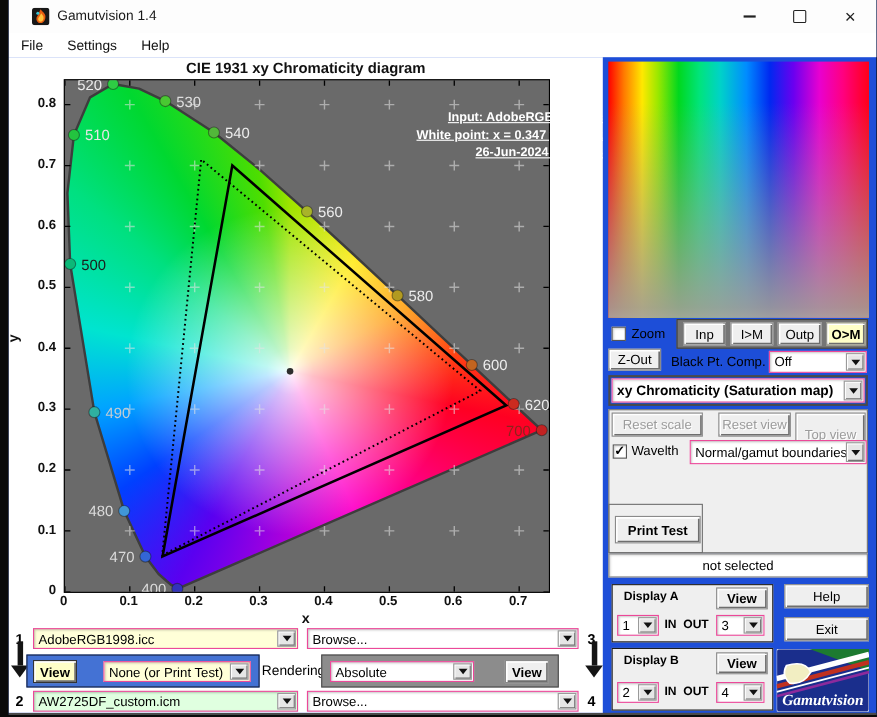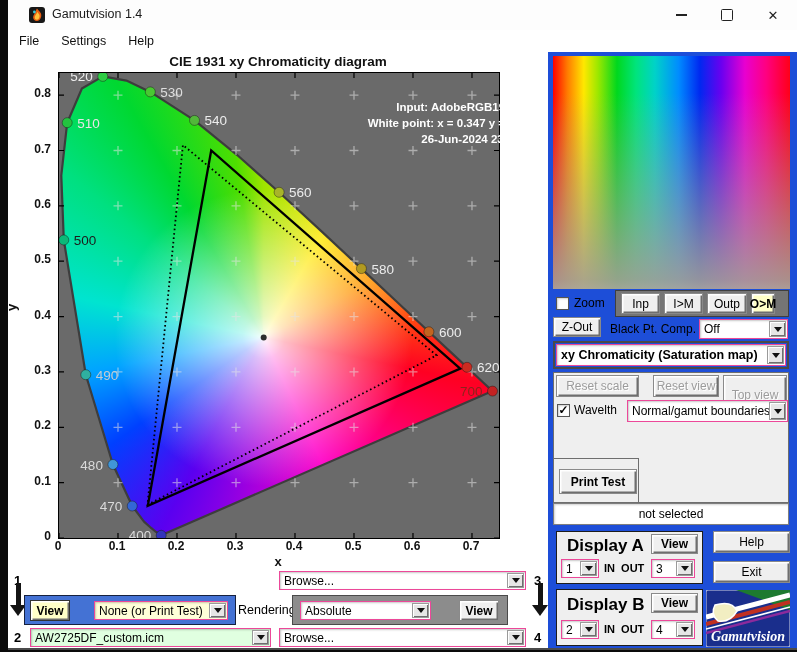--- a/index.html
+++ b/index.html
@@ -22,21 +22,21 @@
   #chart-title{position:absolute;left:50px;top:2px;width:440px;text-align:center;font-size:13.5px;font-weight:bold;color:#111;}
   #plot{position:absolute;left:50px;top:20px;width:440px;height:465px;background:#6a6a6a;border:1px solid #000;}
   #horseshoe{position:absolute;left:0;top:0;width:440px;height:465px;
      background:
        radial-gradient(circle at 46.5% 56.9%, rgba(255,255,255,0.96) 0%, rgba(255,255,255,0.75) 6%, rgba(255,255,255,0) 42%),
        conic-gradient(from 0deg at 46.5% 56.9%,
          #9fe400 0deg,#ffe800 30deg,#ff9500 62deg,#ff0022 102deg,#ff00c8 155deg,
          #5a00f0 208deg,#0040ff 235deg,#00a4ff 259deg,#00e4d0 282deg,#00e080 310deg,
          #00d830 330deg,#4ede00 351deg,#9fe400 360deg);}
   #plot-svg{position:absolute;left:0;top:0;}
-  #annotations{position:absolute;left:172px;top:26px;width:306px;text-align:right;color:#fff;font-weight:bold;font-size:11.5px;line-height:16px;}
+  #annotations{position:absolute;left:183px;top:26px;width:306px;text-align:right;color:#fff;font-weight:bold;font-size:11.5px;line-height:16px;text-decoration:underline;}
   #x-ticks{position:absolute;left:50px;top:487px;width:440px;height:16px;}
   .tick-x{position:absolute;width:30px;text-align:center;font-weight:bold;font-size:12px;color:#111;}
   #y-ticks{position:absolute;left:12px;top:20px;width:34px;height:465px;}
   .tick-y{position:absolute;right:3px;width:34px;text-align:right;font-weight:bold;font-size:12px;color:#111;}
   #xlabel{position:absolute;left:50px;top:502px;width:440px;text-align:center;font-weight:bold;font-size:13px;color:#111;}
   #ylabel{position:absolute;left:0px;top:248px;font-weight:bold;font-size:13px;color:#111;transform:rotate(-90deg);}
   
   .btn{position:absolute;background:#efefef;border:1px solid #8a8a8a;
        box-shadow:inset 1.5px 1.5px 0 #ffffff, inset -1.5px -1.5px 0 #6e6e6e;
        display:flex;align-items:center;justify-content:center;font-size:12px;color:#000;box-sizing:border-box;}
@@ -60,21 +60,21 @@
   .darrow{position:absolute;width:16px;}
   .darrow .stem{margin:0 auto;width:5px;height:22px;background:#141414;}
   .darrow .head{margin:0 auto;width:0;height:0;border-left:8px solid transparent;border-right:8px solid transparent;border-top:11px solid #141414;}
   #sat-map{position:absolute;left:553px;top:56px;width:237px;height:233px;
      background:
        linear-gradient(to bottom, rgba(160,156,148,0) 16%, rgba(162,158,150,0.9) 96%, rgba(168,164,156,0.95) 100%),
        linear-gradient(to right,#ff0000 0%,#ff7a00 6%,#ffe800 13%,#9be800 19%,#00d81e 27%,#00e47c 35%,#00d2c8 43%,#008cff 53%,#0028f0 62%,#6a00f0 71%,#e800d0 81%,#ff0080 90%,#ff0018 100%);}
   #io-frame{position:absolute;left:615px;top:290px;width:174px;height:27px;background:#757575;border:1px solid #3f3f3f;box-sizing:border-box;}
   #status-bar{position:absolute;left:553px;top:503px;width:236px;height:22px;background:#fff;border:1px solid #7e7e7e;
       box-shadow:inset 1px 1px 2px rgba(0,0,0,0.18);display:flex;align-items:center;justify-content:center;font-size:12px;box-sizing:border-box;}
-  .grouptitle{position:absolute;font-size:17px;font-weight:bold;color:#000;}
+  .grouptitle{position:absolute;font-size:11px;font-weight:bold;color:#000;}
 </style>
 </head>
 <body>
 
 <div id="stage">
 <div id="win">
 
   <div id="titlebar">
     <svg id="app-icon" viewBox="0 0 16 16">
       <rect x="0" y="0" width="16" height="16" rx="3" fill="#181818"></rect>
@@ -173,21 +173,21 @@
 
   <div id="sat-map" style="left:545px;"></div>
 
   <span class="cb" style="left:548px;top:297px;"></span>
   <span class="lbl" style="left:566px;top:296px;">Zoom</span>
 
   <div id="io-frame" style="left:607px;"></div>
   <div class="btn" style="left:613px;top:293px;width:39px;height:21px;">Inp</div>
   <div class="btn" style="left:656px;top:293px;width:39px;height:21px;">I&gt;M</div>
   <div class="btn" style="left:699px;top:293px;width:40px;height:21px;">Outp</div>
-  <div class="btn yellow bold" style="left:743px;top:293px;width:24px;height:21px;">O&gt;M</div>
+  <div class="btn yellow bold" style="left:743px;top:293px;width:36px;height:21px;">O&gt;M</div>
 
   <div class="btn" style="left:545px;top:317px;width:48px;height:20px;">Z-Out</div>
   <span class="lbl" style="left:602px;top:322px;">Black Pt. Comp.</span>
   <div class="combo" style="left:691px;top:319px;width:89px;height:20px;">
     <span class="ct">Off</span>
     <span class="ddb">
           <i class="tri"></i>
         </span>
   </div>
 
@@ -258,20 +258,26 @@
     <polygon points="30,0 84,0 84,20" fill="#1d7a30"></polygon>
     <path d="M0,27 L84,5" stroke="#ffffff" stroke-width="5"></path>
     <path d="M0,34 L84,12" stroke="#c03020" stroke-width="4"></path>
     <path d="M0,39 L84,17" stroke="#ffffff" stroke-width="1.6"></path>
     <path d="M0,43 L84,21" stroke="#8c2a9c" stroke-width="2.4"></path>
     <path d="M9,15 Q26,10 31,21 Q24,33 12,31 Q4,24 9,15 Z" fill="#f2eec2" stroke="#ffffff" stroke-width="1.5"></path>
     <text x="42" y="51" text-anchor="middle" fill="#ffffff" font-family="Liberation Serif, serif" font-style="italic" font-weight="bold" font-size="14">Gamutvision</text>
   </svg>
 
   <span class="num" style="left:6px;top:573px;">1</span>
+  <div class="combo" style="left:22px;top:571px;width:241px;height:19px;background:#ffffd8;">
+    <span class="ct">AdobeRGB1998.icc</span>
+    <span class="ddb">
+          <i class="tri"></i>
+        </span>
+  </div>
   <div class="combo" style="left:271px;top:571px;width:247px;height:19px;">
     <span class="ct">Browse...</span>
     <span class="ddb">
           <i class="tri"></i>
         </span>
   </div>
   <span class="num" style="left:526px;top:573px;">3</span>
 
   <div class="darrow" style="left:2px;top:583px;">
         <div class="stem"></div>

